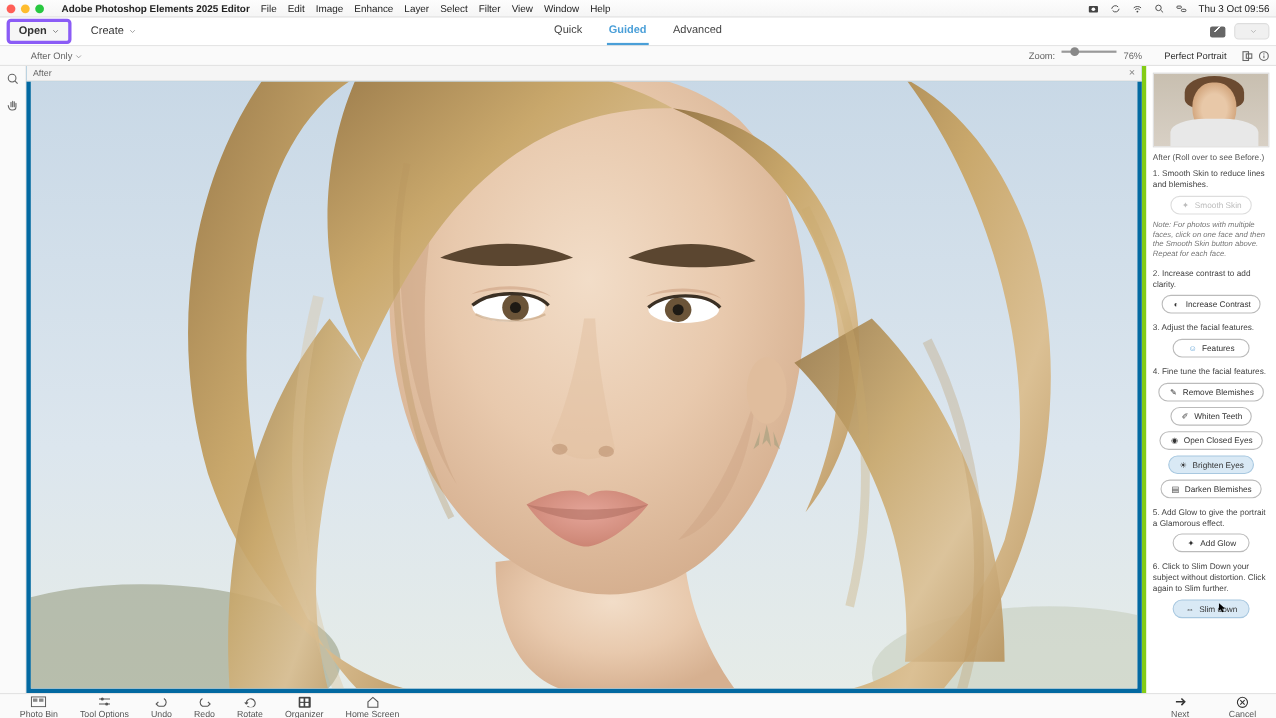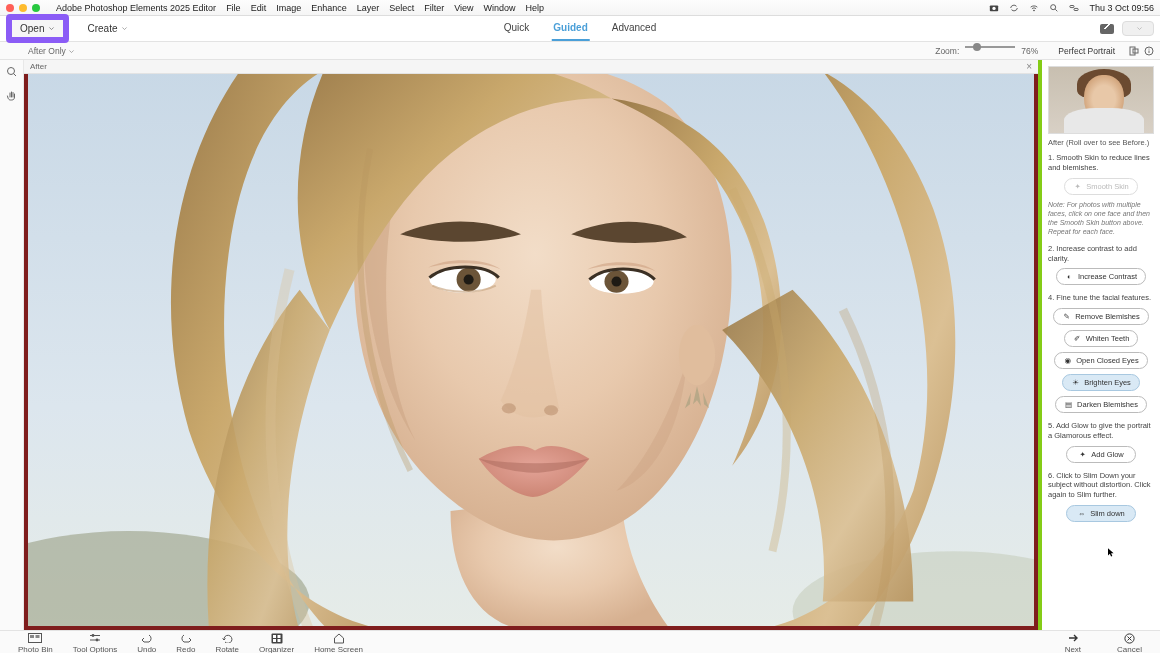--- a/index.html
+++ b/index.html
@@ -1,27 +1,27 @@
 <!DOCTYPE html>
 <html><head>
 <meta charset="utf-8">
 <style>
 * { margin: 0; padding: 0; box-sizing: border-box; font-family: -apple-system, "Helvetica Neue", Arial, sans-serif; }
 body { width: 1160px; height: 653px; background: #f0f0f0; overflow: hidden; font-size: 10px; color: #333; }
 .mac-menu { height: 16px; background: linear-gradient(#fdfdfd,#f5f5f5); display: flex; align-items: center; padding: 0 6px; gap: 10px; font-size: 9px; color: #222; border-bottom: 1px solid #ddd; }
 .traffic { display: flex; gap: 5px; margin-right: 6px; }
 .traffic span { width: 8px; height: 8px; border-radius: 50%; display:block; }
 .tr-r{background:#ff5f57;} .tr-y{background:#febc2e;} .tr-g{background:#28c840;}
-.mac-menu .app-name { font-weight: 400; }
+.mac-menu .app-name { font-weight: 700; }
 .mac-menu .right { margin-left: auto; display: flex; gap: 10px; align-items: center; }
 .mac-menu .right svg { width:10px; height:10px; }
 
 .toolbar1 { height: 26px; background: #fff; border-bottom: 1px solid #e3e3e3; display: flex; align-items: center; padding: 0 6px; }
 .btn-open, .btn-create { display: flex; align-items: center; gap: 4px; padding: 3px 8px; font-size: 10px; border-radius: 4px; cursor: pointer; }
-.btn-open { background: #f6f6f6; border: 6px solid #8b5cf6; margin-right: 10px; font-weight: 400; }
+.btn-open { background: #f6f6f6; border: 3px solid #8b5cf6; margin-right: 10px; font-weight: 700; }
 .btn-create { color: #333; }
 .chev { width: 7px; height: 7px; }
 
 .tabs-center { position: absolute; left: 50%; transform: translateX(-50%); display: flex; gap: 20px; font-size: 10px; }
 .tabs-center .tab { padding: 6px 2px; cursor: pointer; color: #444; }
 .tabs-center .tab.active { color: #4a9fd8; border-bottom: 2px solid #4a9fd8; font-weight: 600; }
 
 .tb1-right { margin-left: auto; display: flex; align-items: center; gap: 8px; }
 .envicon { width: 14px; height: 10px; background: #666; border-radius: 2px; position: relative; }
 .envicon:before { content:''; position:absolute; top:0; left:0; right:0; height:5px; background: linear-gradient(135deg, transparent 45%, #fff 45%, #fff 55%, transparent 55%); }
@@ -33,21 +33,21 @@
 .zoom-slider { width: 50px; height: 2px; background: #999; position: relative; }
 .zoom-slider:before { content:''; position:absolute; left: 8px; top:-3px; width:8px; height:8px; background:#888; border-radius:50%; }
 .mode-label { margin-left: 14px; margin-right: 8px; color:#333; }
 .tb2-icons { display:flex; gap:5px; }
 .tb2-icons svg { width:10px; height:10px; }
 
 .workspace { display: flex; height: 570px; background: #fff; }
 .left-tools-col { width: 24px; background: #fafafa; border-right: 1px solid #e8e8e8; display:flex; flex-direction:column; align-items:center; padding-top:6px; gap:12px; }
 .left-tools-col svg { width:12px; height:12px; stroke:#666; fill:none; }
 
-.canvas-area { flex: 1; background: #7f1d1d; position: relative; }
+.canvas-area { flex: 1; background: #0369a1; position: relative; }
 .canvas-header { height: 14px; background: #f5f5f5; border-bottom: 1px solid #e3e3e3; display:flex; align-items:center; padding: 0 6px; font-size: 8px; color:#666; }
 .canvas-header .close-x { margin-left:auto; cursor:pointer; font-size:10px; color:#888; }
 .canvas-img { position:absolute; top:14px; left:4px; right:4px; bottom:4px; background: #dfe8ef; overflow:hidden; }
 .portrait-svg { width:100%; height:100%; display:block; }
 
 .right-panel { width: 122px; background: #fff; border-left: 4px solid #84cc16; padding: 6px; font-size: 8px; color:#333; overflow-y:auto; }
 .preview-thumb { width: 100%; height: 68px; background: linear-gradient(#c8bfb0, #d8d0c5); border: 1px solid #ddd; position:relative; overflow:hidden; margin-bottom:4px; }
 .thumb-face { position:absolute; width:40px; height:48px; left:35px; top:8px; background: radial-gradient(ellipse at center, #e8c8a8 40%, #d4a880 70%); border-radius: 45% 45% 50% 50%; }
 .thumb-hair { position:absolute; width:54px; height:30px; left:28px; top:2px; background: #6b4a30; border-radius: 50% 50% 30% 30%; }
 .thumb-shirt { position:absolute; width:80px; height:30px; left:15px; bottom:-5px; background:#e8e8e8; border-radius: 40% 40% 0 0; }
@@ -283,20 +283,27 @@
     </div>
 
     <div class="rp-step">
       <div class="rp-step-text">2. Increase contrast to add clarity.</div>
       <div class="pill-btn">
         <span class="ico">◐</span>
         <span>Increase Contrast</span>
       </div>
     </div>
 
+    <div class="rp-step">
+      <div class="rp-step-text">3. Adjust the facial features.</div>
+      <div class="pill-btn">
+        <span class="ico" style="color:#5a9fd4">☺</span>
+        <span>Features</span>
+      </div>
+    </div>
 
     <div class="rp-step">
       <div class="rp-step-text">4. Fine tune the facial features.</div>
       <div class="pill-btn">
         <span class="ico">✎</span>
         <span>Remove Blemishes</span>
       </div>
       <div class="pill-btn">
         <span class="ico">✐</span>
         <span>Whiten Teeth</span>

